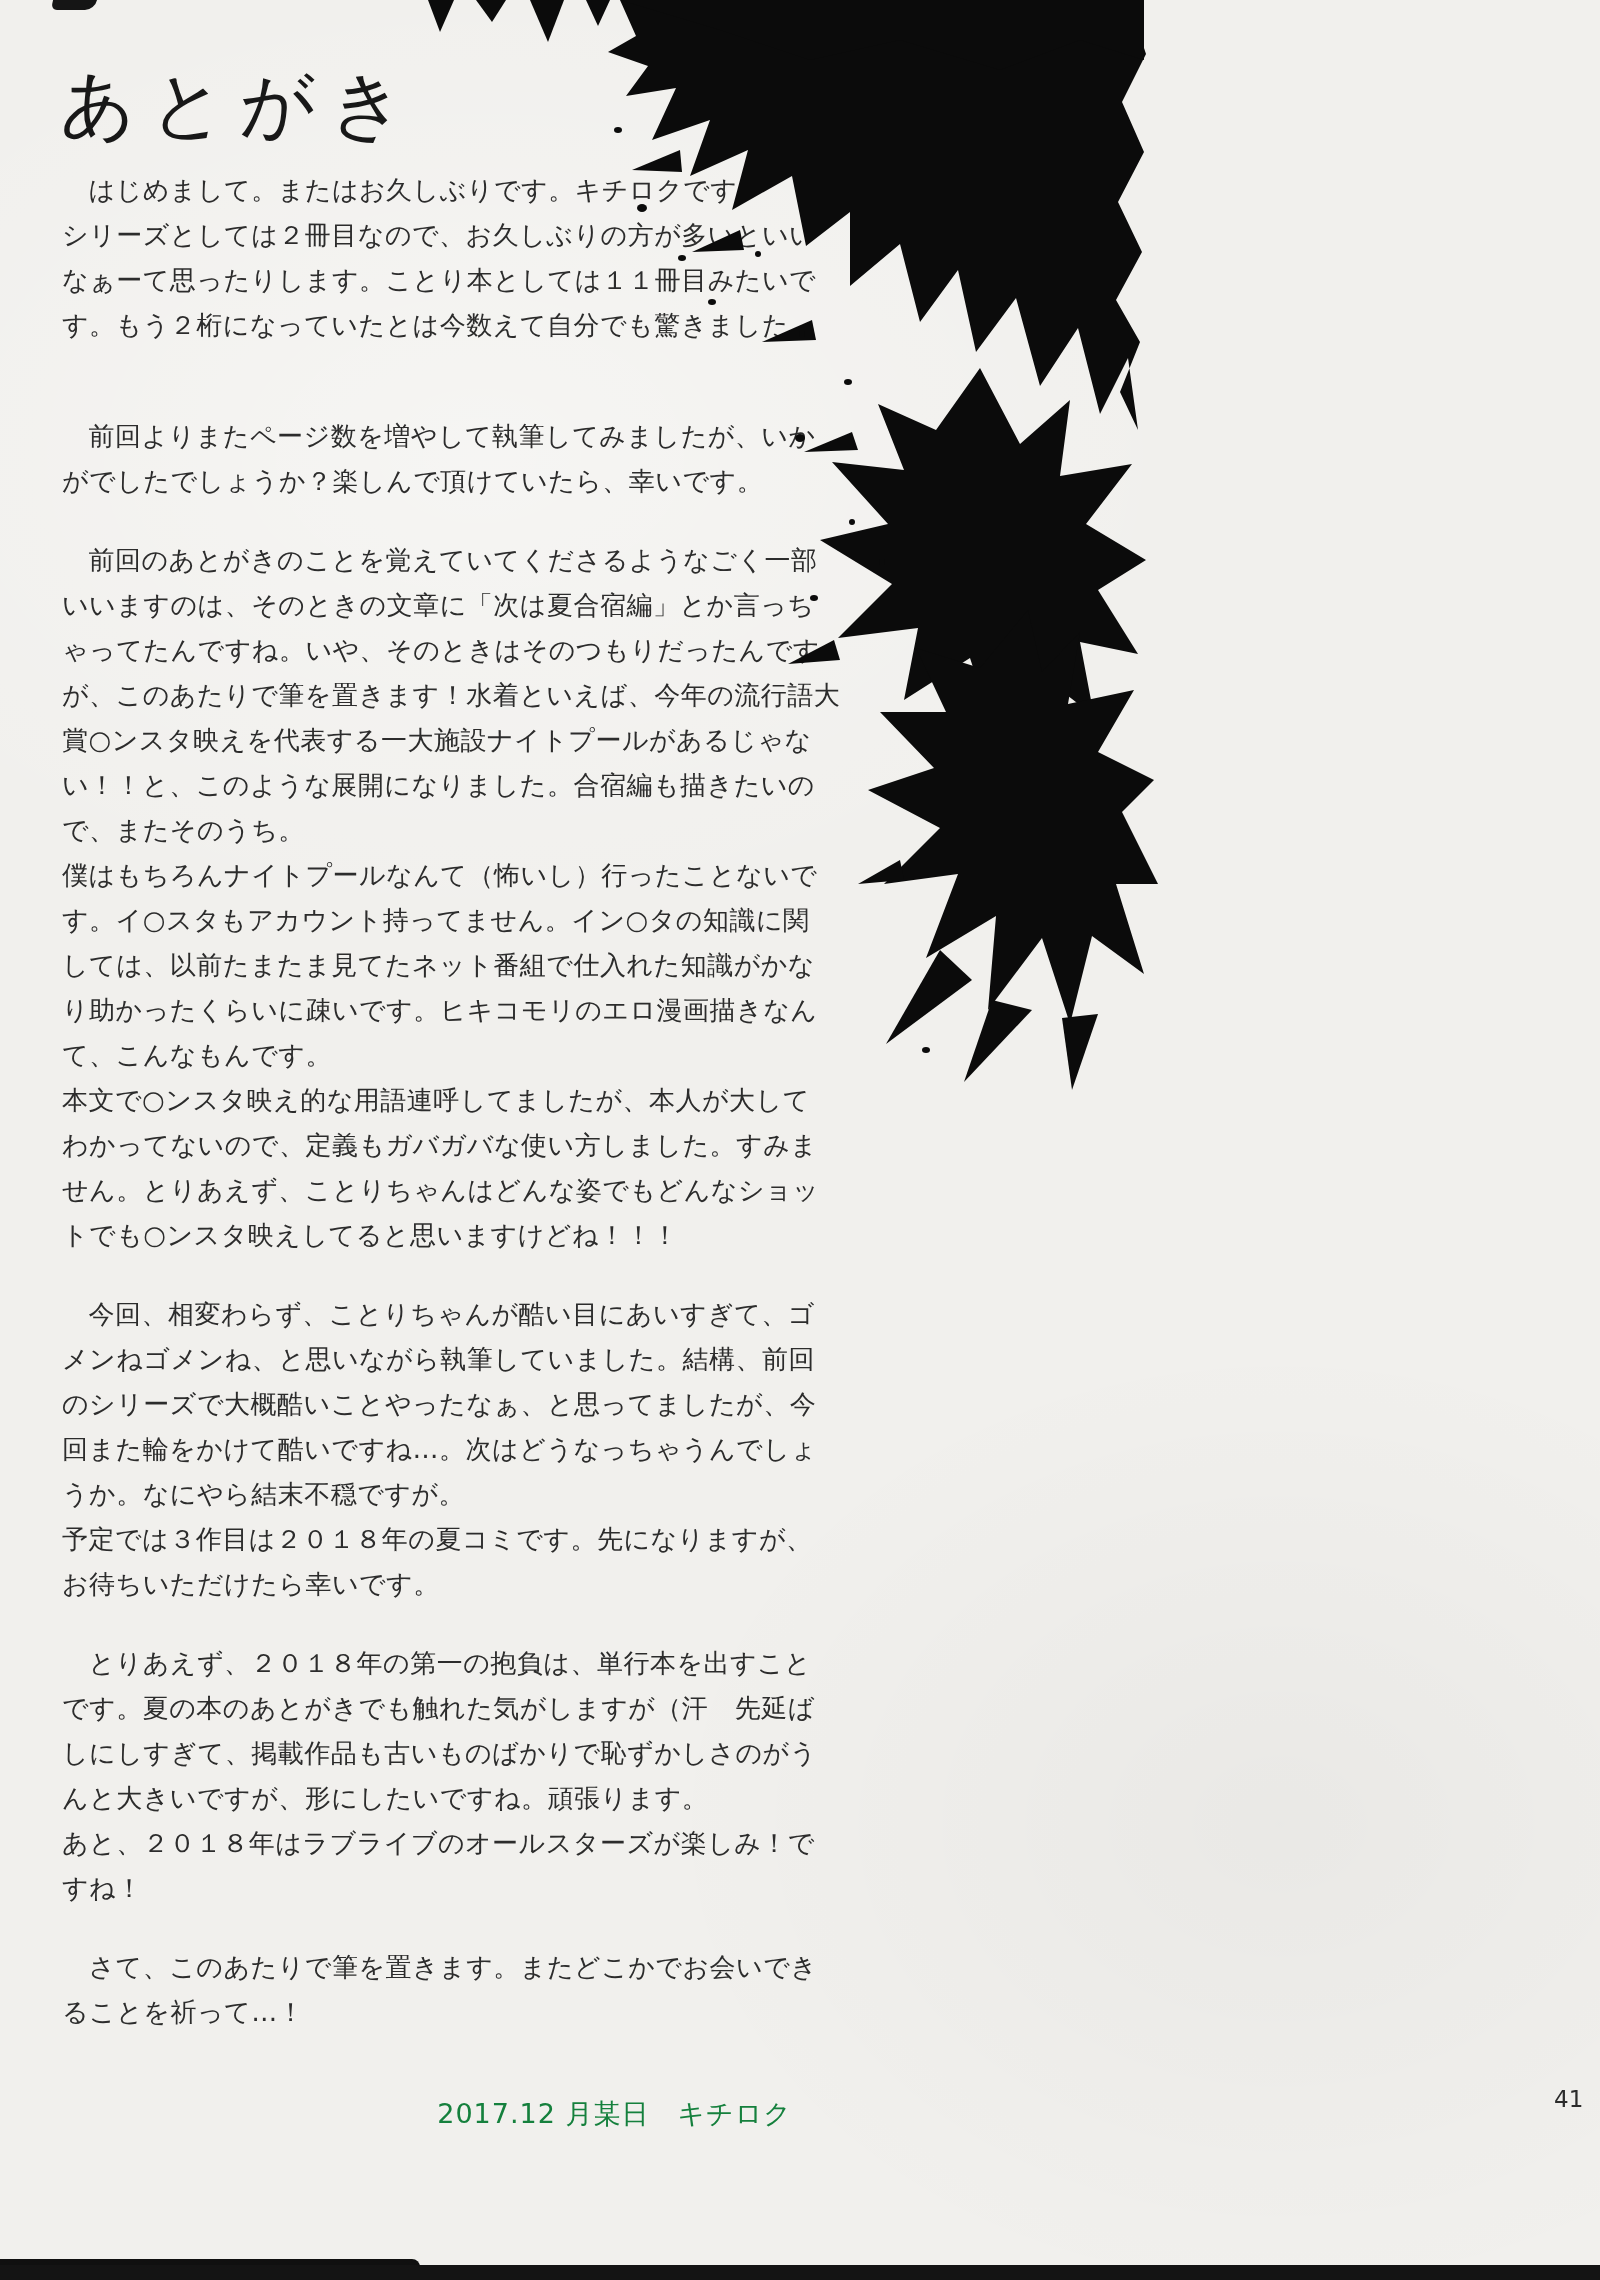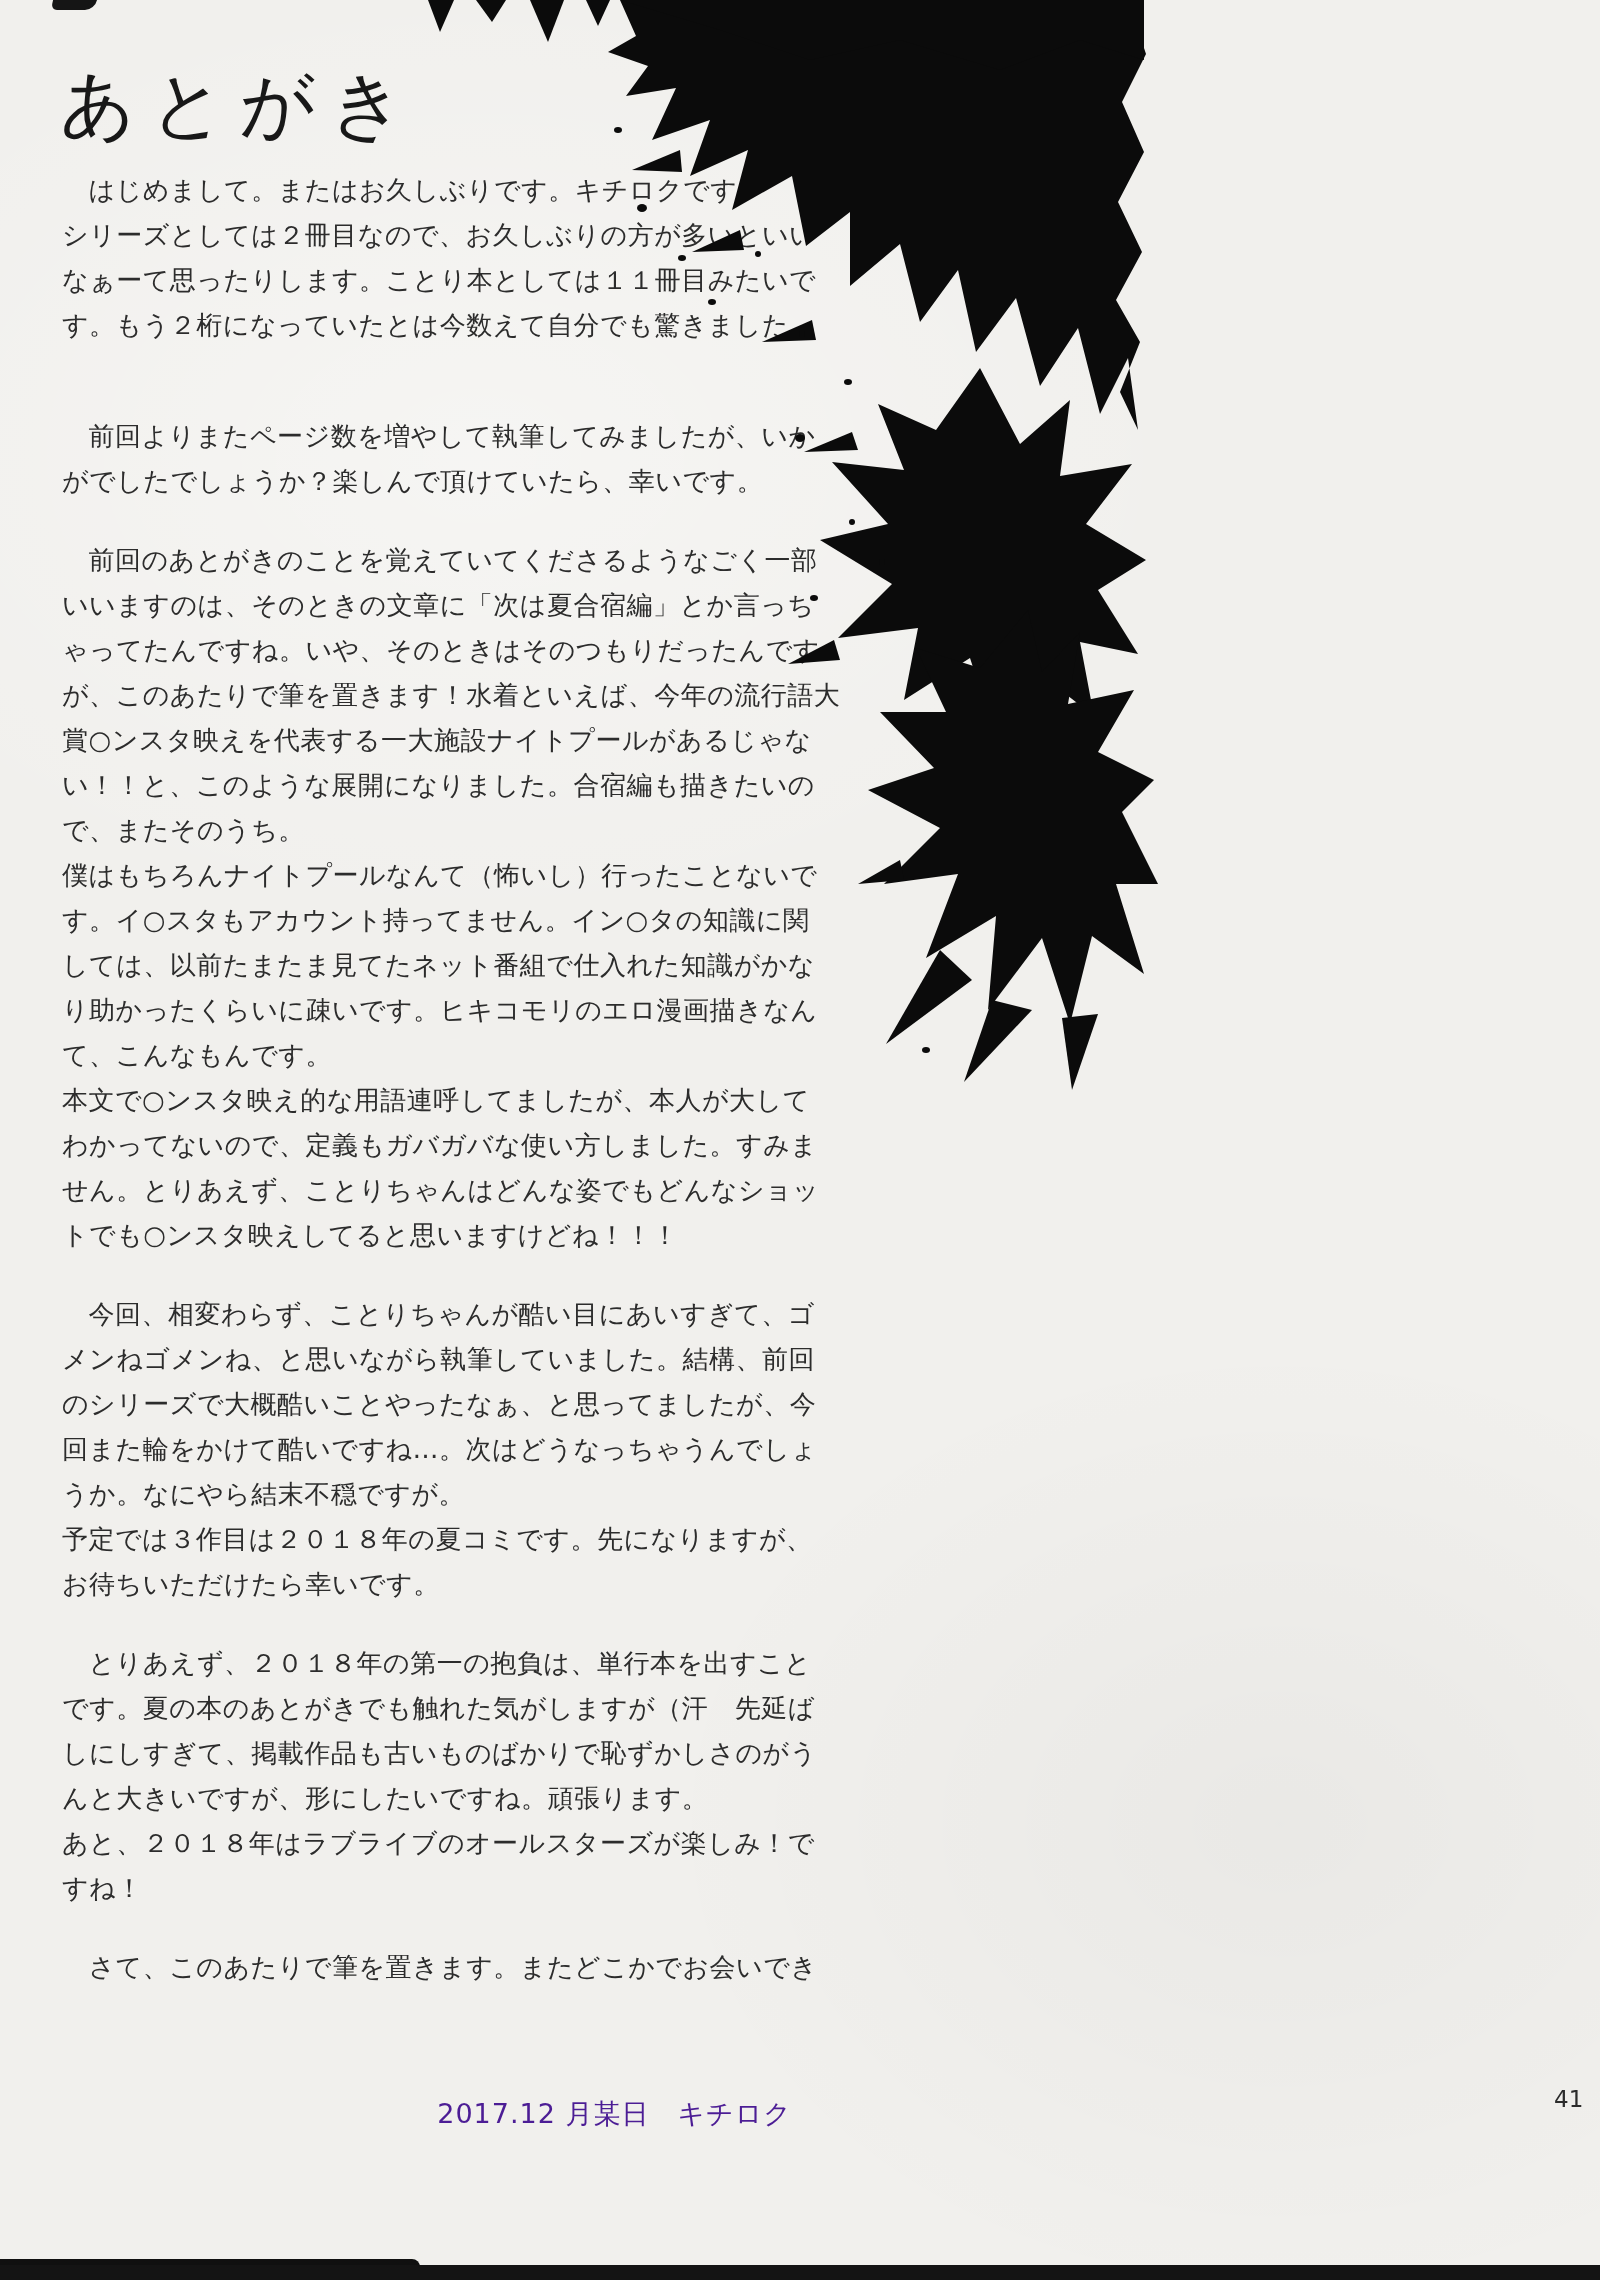--- a/index.html
+++ b/index.html
@@ -35,21 +35,21 @@
   }
   .para{margin:0 0 34px 0;}
   .para:first-child{margin-bottom:66px;}
   .line{white-space:pre; height:45px;}
   .date-line{
     position:absolute;
     left:62px; top:2096px;
     width:730px;
     text-align:right;
     font-size:27px;
-    color:#4c1d95;
+    color:#15803d;
     letter-spacing:1px;
   }
   .page-number{
     position:absolute;
     left:1554px; top:2086px;
     font-size:23px;
     color:#2b2b2b;
   }
   .ink-art{
     position:absolute;
@@ -125,20 +125,21 @@
       <div class="para">
         <div class="line">　とりあえず、２０１８年の第一の抱負は、単行本を出すこと</div>
         <div class="line">です。夏の本のあとがきでも触れた気がしますが（汗　先延ば</div>
         <div class="line">しにしすぎて、掲載作品も古いものばかりで恥ずかしさのがう</div>
         <div class="line">んと大きいですが、形にしたいですね。頑張ります。</div>
         <div class="line">あと、２０１８年はラブライブのオールスターズが楽しみ！で</div>
         <div class="line">すね！</div>
       </div>
       <div class="para">
         <div class="line">　さて、このあたりで筆を置きます。またどこかでお会いでき</div>
+        <div class="line">ることを祈って…！</div>
       </div>
     </div>
 
   <div class="date-line">2017.12 月某日　キチロク</div>
 
   <div class="page-number">41</div>
 
   <svg class="ink-art" viewBox="0 0 800 1100" xmlns="http://www.w3.org/2000/svg" aria-hidden="true">
     <g fill="#0b0b0b">
 

